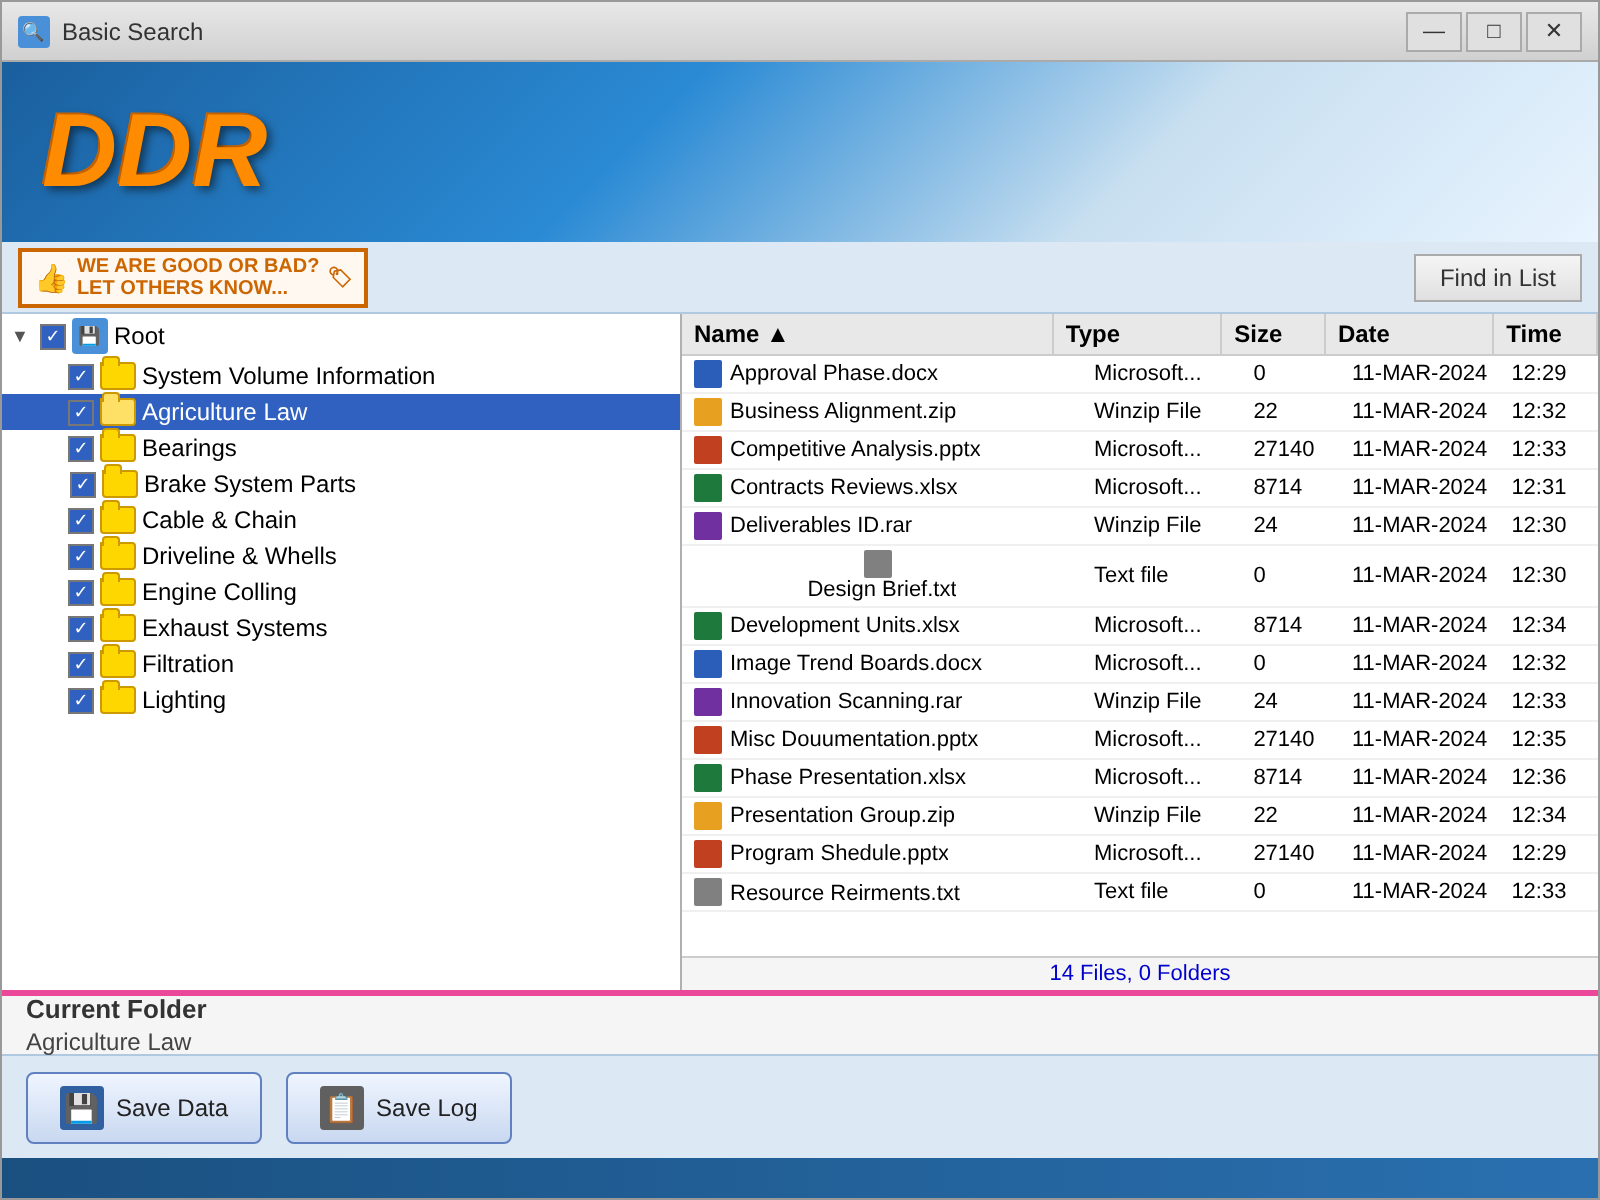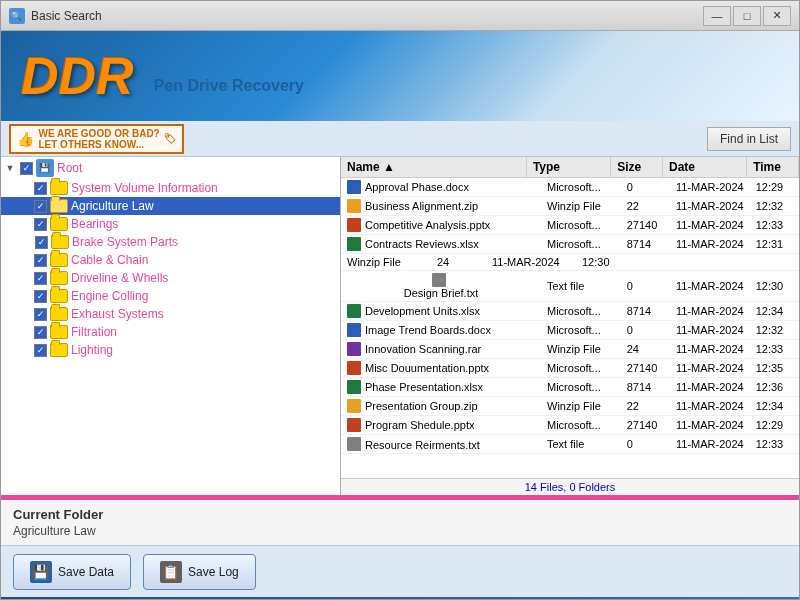--- a/index.html
+++ b/index.html
@@ -192,21 +192,21 @@
       border-radius: 2px 2px 0 0;
     }
     .folder-icon.open {
       background: #ffe066;
     }
     .folder-icon.open::before {
       background: #ffe066;
     }
     .item-text {
       font-size: 12px;
-      color: #ec4899;
+      color: #000000;
     }
     .root-icon {
       width: 18px;
       height: 18px;
       background: #4a90d9;
       border-radius: 2px;
       display: inline-flex;
       align-items: center;
       justify-content: center;
       color: white;
@@ -268,23 +268,23 @@
       border-top: 1px solid #ccc;
       padding: 2px 8px;
       font-size: 11px;
       color: #0000cc;
       text-align: center;
       flex-shrink: 0;
     }
 
     
     #bottom-info {
-      height: 50px;
+      height: 32px;
       background: #f5f5f5;
-      border-top: 5px solid #ec4899;
+      border-top: 3px solid #ec4899;
       display: flex;
       align-items: center;
       padding: 4px 12px;
     }
     #current-folder-label {
       font-size: 13px;
       font-weight: bold;
       color: #333;
     }
     #current-folder-value {
@@ -366,21 +366,20 @@
     <div class="titlebar-btn">—</div>
     <div class="titlebar-btn">□</div>
     <div class="titlebar-btn close">✕</div>
   </div>
 </div>
 
 <div id="header">
   <div>
     <div id="ddr-logo">DDR</div>
   </div>
-  <div id="app-subtitle">Pen Drive Recovery</div>
 </div>
 
 <div id="toolbar">
   <div id="rating-badge">
     <span id="rating-icon">👍</span>
     <div>
       <div>WE ARE GOOD OR BAD?</div>
       <div>LET OTHERS KNOW...</div>
     </div>
     <span>🏷</span>
@@ -507,20 +506,24 @@
           <div class="file-cell col-name" style="display: flex; align-items: center; width: 200px; min-width: 200px;">
             <span style="width: 14px; height: 14px; background: rgb(30, 122, 60); display: inline-block; margin-right: 4px; border-radius: 1px; flex-shrink: 0;"></span>
             <span style="overflow: hidden; text-overflow: ellipsis; white-space: nowrap;">Contracts Reviews.xlsx</span>
           </div>
           <div class="file-cell col-type">Microsoft...</div>
           <div class="file-cell col-size">8714</div>
           <div class="file-cell col-date">11-MAR-2024</div>
           <div class="file-cell col-time">12:31</div>
         </div>
         <div class="file-row">
+          <div class="file-cell col-name" style="display: flex; align-items: center; width: 200px; min-width: 200px;">
+            <span style="width: 14px; height: 14px; background: rgb(112, 48, 160); display: inline-block; margin-right: 4px; border-radius: 1px; flex-shrink: 0;"></span>
+            <span style="overflow: hidden; text-overflow: ellipsis; white-space: nowrap;">Deliverables ID.rar</span>
+          </div>
           <div class="file-cell col-type">Winzip File</div>
           <div class="file-cell col-size">24</div>
           <div class="file-cell col-date">11-MAR-2024</div>
           <div class="file-cell col-time">12:30</div>
         </div>
         <div class="file-row">
           <div class="file-cell col-name" style="display: flex; align-items: center; width: 200px; min-width: 200px; flex-direction: column;">
             <span style="width: 14px; height: 14px; background: rgb(128, 128, 128); display: inline-block; margin-right: 4px; border-radius: 1px; flex-shrink: 0;"></span>
             <span style="overflow: hidden; text-overflow: ellipsis; white-space: nowrap;">Design Brief.txt</span>
           </div>

